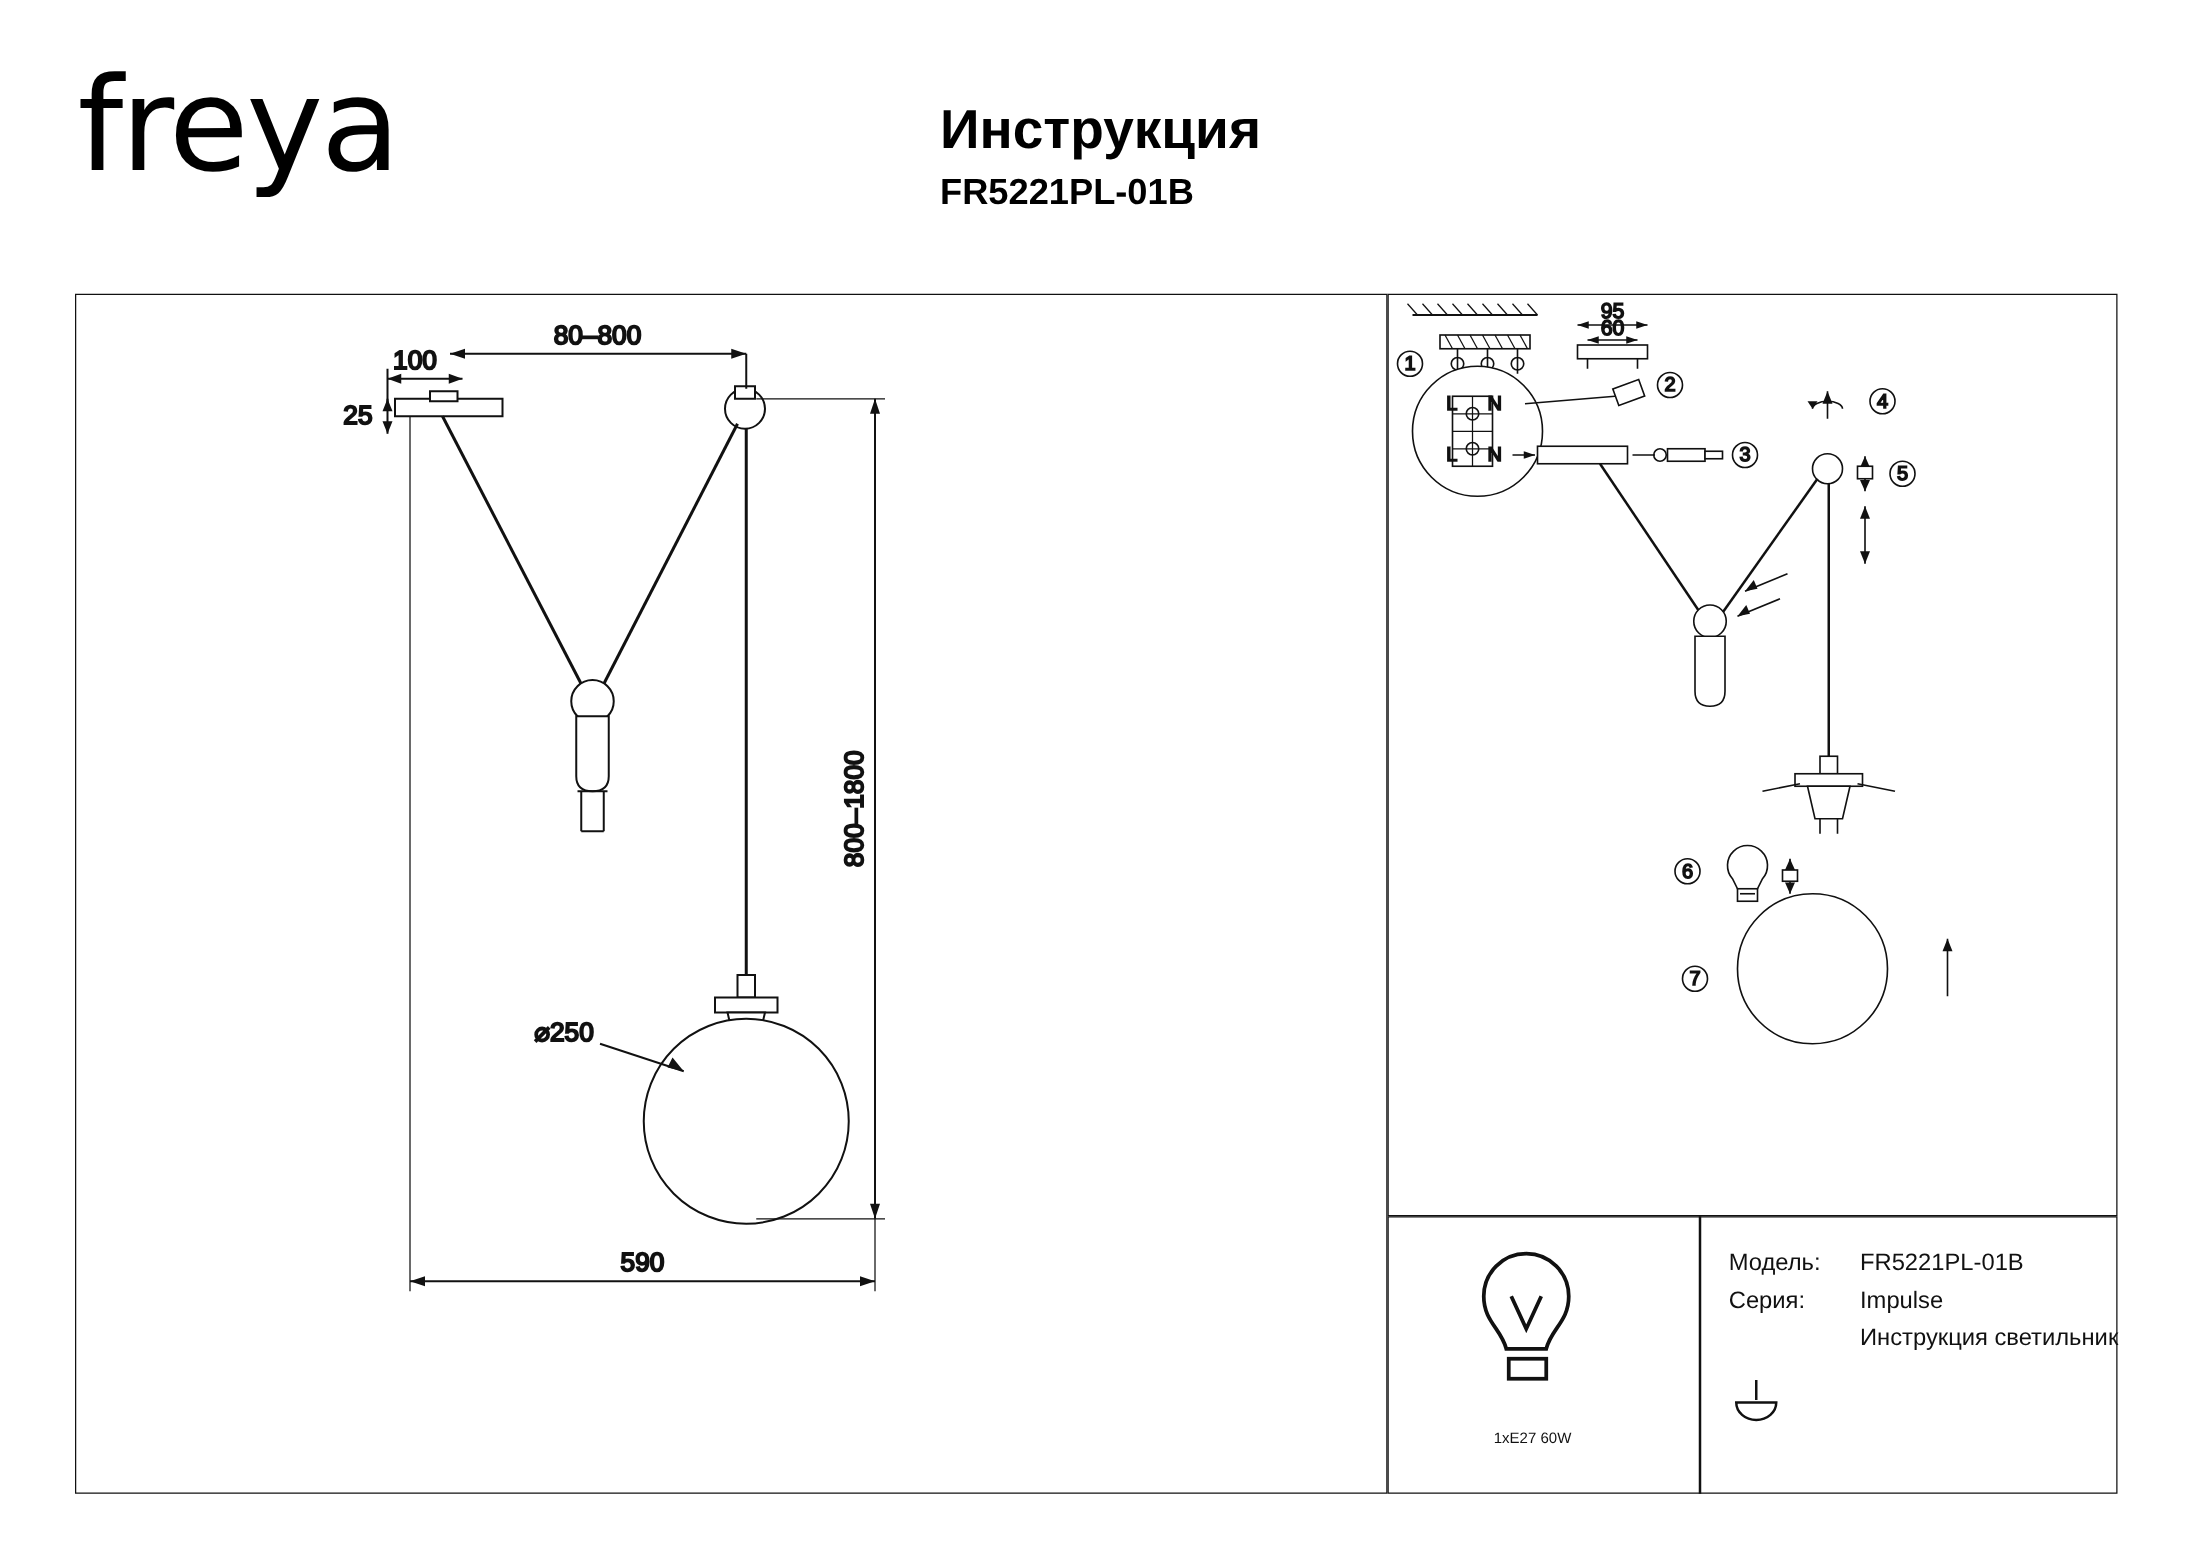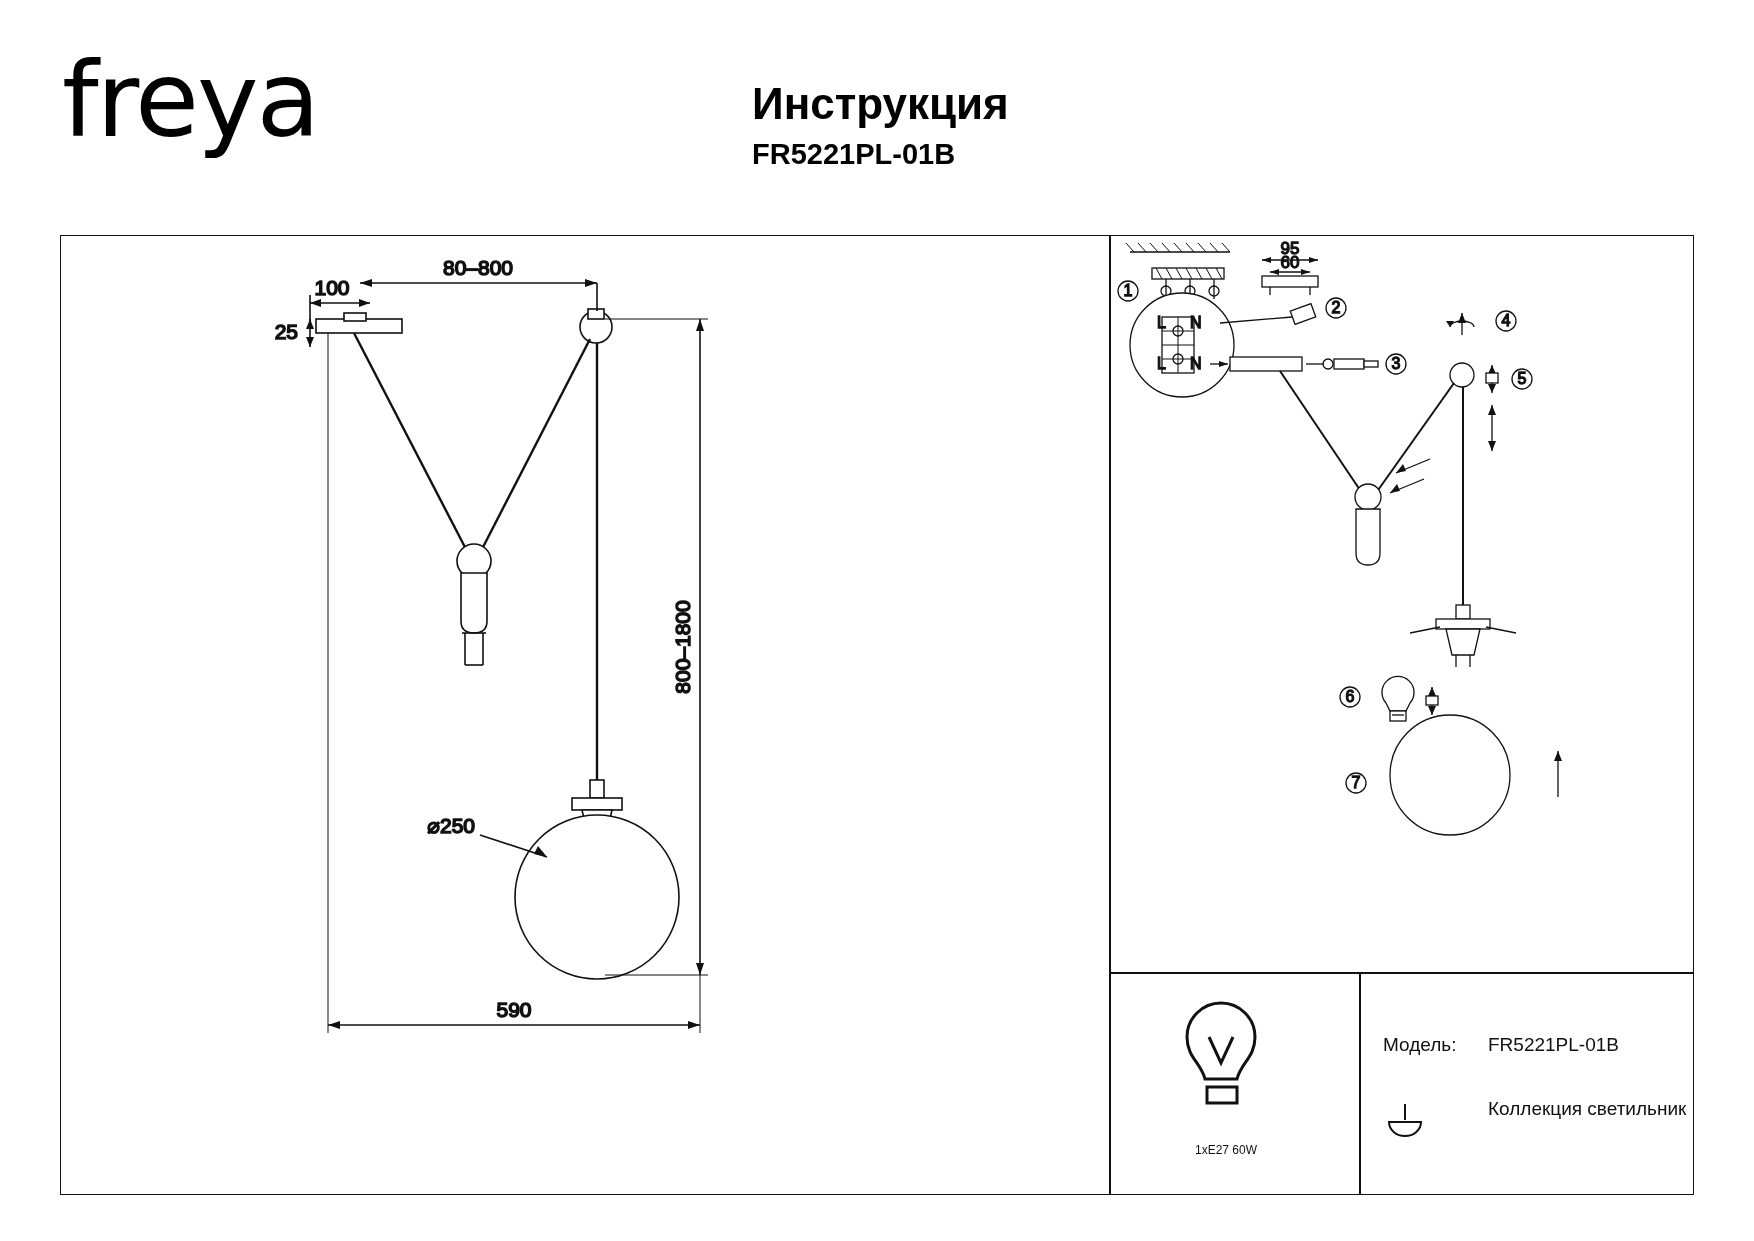--- a/index.html
+++ b/index.html
@@ -71,21 +71,21 @@
   }
   
   .info-rows {
     position: absolute;
     left: 1383px;
     top: 996px;
     font-size: 19px;
     line-height: 30px;
     color: #111;
   }
-  .info-row { display: flex; margin-top: 34px; }
+  .info-row { display: flex; }
   .info-label { width: 105px; font-weight: normal; }
   .info-value { }
   .bulb-caption {
     position: absolute;
     left: 1195px;
     top: 1143px;
     font-size: 12px;
     color: #111;
   }
   
@@ -361,18 +361,22 @@
       <path d="M5 20 h32 a16 14 0 0 1 -32 0 Z" fill="#fff"></path>
     </g>
   </svg>
 
   <div class="info-rows">
     <div class="info-row">
       <span class="info-label">Модель:</span>
       <span class="info-value">FR5221PL-01B</span>
     </div>
     <div class="info-row">
+      <span class="info-label">Серия:</span>
+      <span class="info-value">Impulse</span>
+    </div>
+    <div class="info-row">
       <span class="info-label"></span>
-      <span class="info-value">Коллекция светильник</span>
+      <span class="info-value">Инструкция светильник</span>
     </div>
   </div>
 
 </div>
 
 </body></html>

